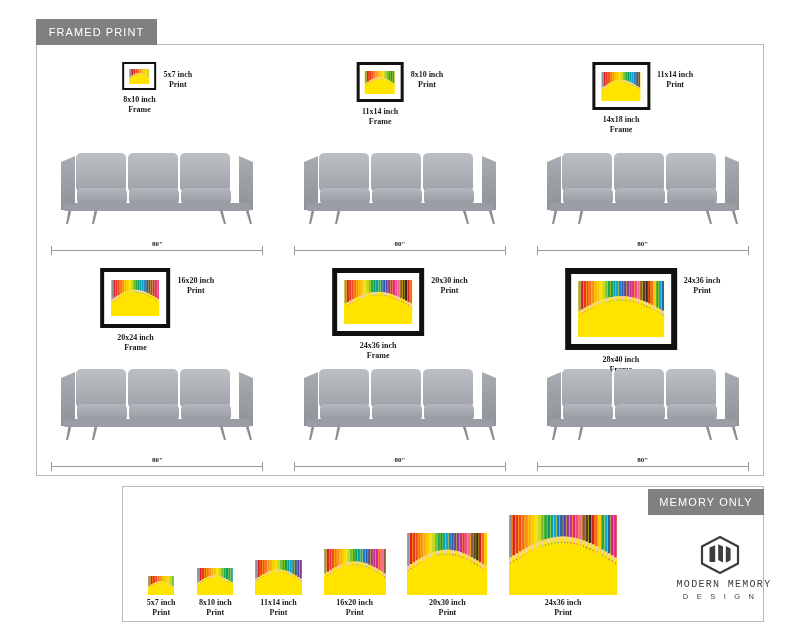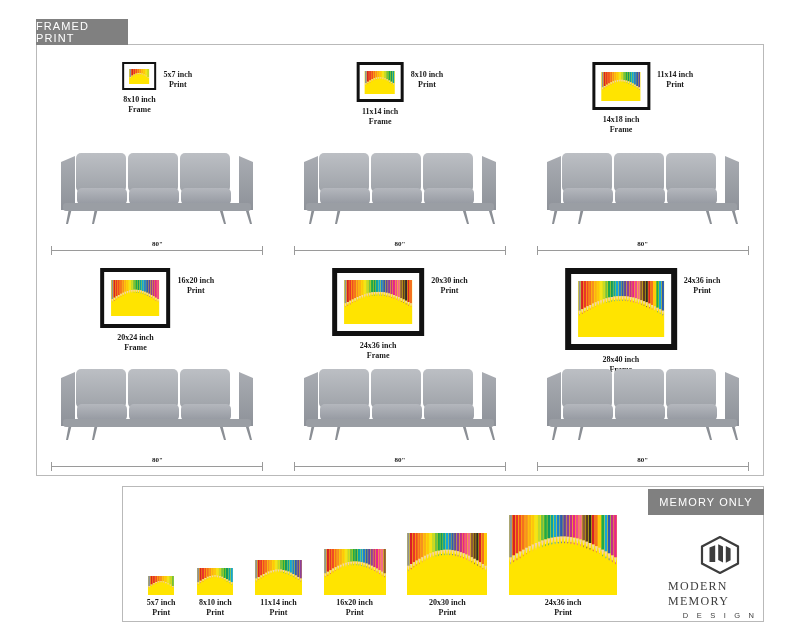--- a/index.html
+++ b/index.html
@@ -28,21 +28,21 @@
     background:#808080;
     color:#ffffff;
     font-family:"Liberation Sans", sans-serif;
     font-size:11px;
     letter-spacing:1.1px;
     display:flex;
     align-items:center;
     justify-content:center;
     box-sizing:border-box;
   }
-  #tab-framed{ left:36px; top:19px; width:92px; height:26px; }
+  #tab-framed{ left:36px; top:19px; width:121px; height:26px; }
   #tab-printonly{ left:648px; top:489px; width:116px; height:26px; }
 
   
   .fgrid{
     position:absolute;
     left:36px; top:44px; width:728px; height:432px;
     display:grid;
     grid-template-columns:repeat(3,1fr);
     grid-template-rows:repeat(2,1fr);
     box-sizing:border-box;
@@ -158,22 +158,22 @@
   }
 
   
   #brand{
     position:absolute;
     left:660px; top:536px;
     width:120px;
     display:flex; flex-direction:column; align-items:center;
   }
   .brand-name{
-    font-family:Liberation Serif, serif;
-    font-size:12px; letter-spacing:1.3px; color:#3d3d3d;
+    font-family:Liberation Mono, monospace;
+    font-size:10px; letter-spacing:1.3px; color:#3d3d3d;
     margin-top:5px;
     padding-left:8px;
   }
   .brand-sub{
     font-family:"Liberation Sans", sans-serif;
     font-size:7.5px; letter-spacing:3.2px; color:#3d3d3d;
     margin-top:2px;
   }
 </style>
 </head>

